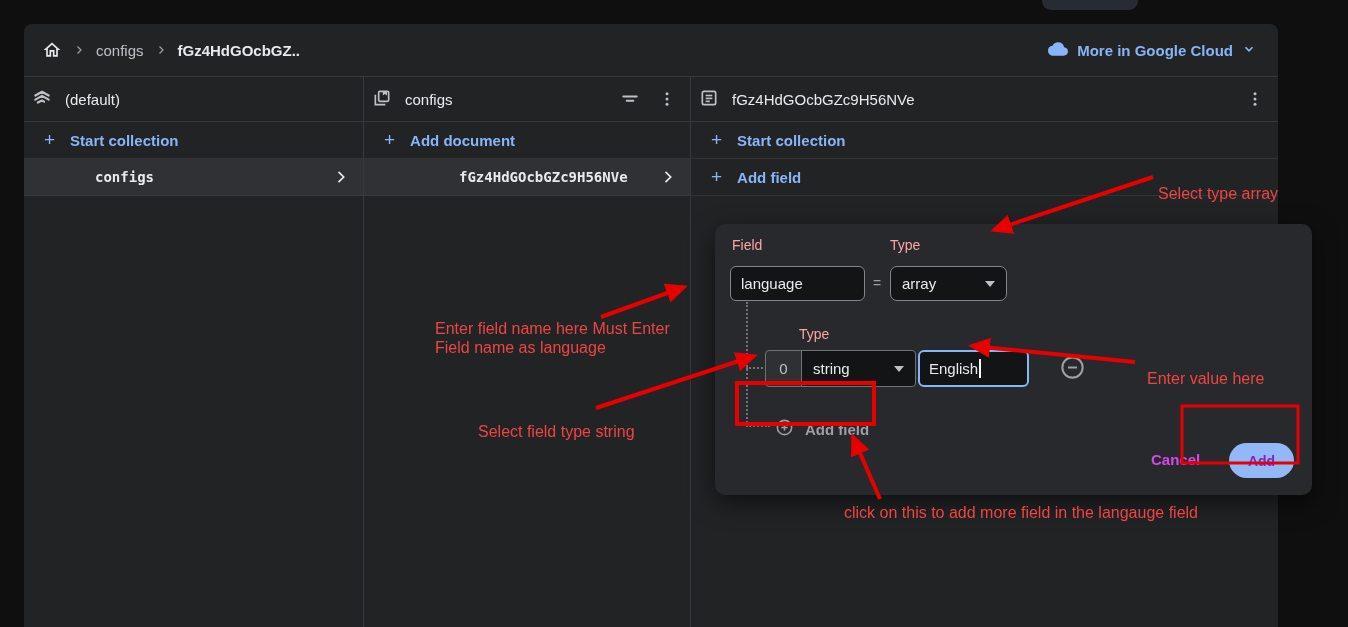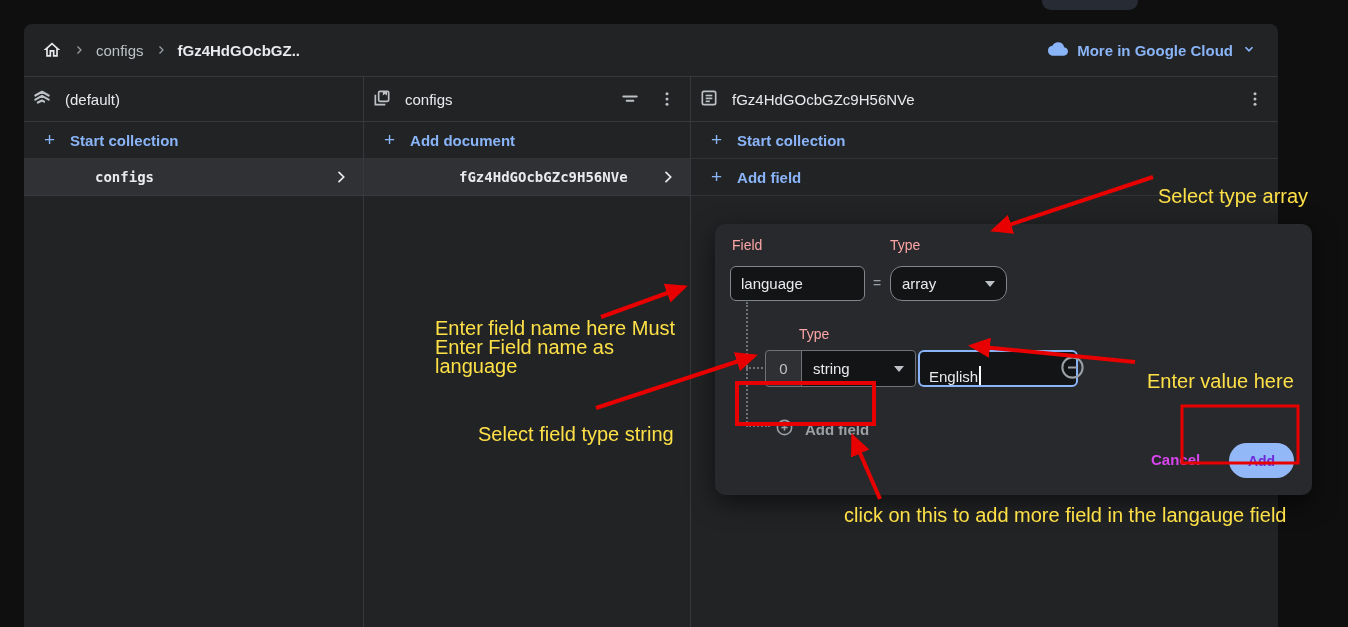--- a/index.html
+++ b/index.html
@@ -59,56 +59,56 @@
   .lbl-item-type  { left:84px; top:102px; }
   .lbl-item-value { left:204px; top:102px;margin-top:36px; }
 
   .gc-input { position:absolute; background:#131416; border:1px solid #80868b;
     border-radius:6px; color:#e8eaed; font-size:15px; display:flex; align-items:center;
     padding-left:10px; }
   .field-input { left:15px; top:42px; width:135px; height:35px; }
   .equals { position:absolute; left:158px; top:51px; color:#9aa0a6; font-size:14px; }
 
   .gc-select { position:absolute; background:#131416; border:1px solid #80868b;
-    border-radius:12px; color:#e8eaed; font-size:15px; display:flex; align-items:center;
+    border-radius:7px; color:#e8eaed; font-size:15px; display:flex; align-items:center;
     justify-content:space-between; padding:0 11px; cursor:pointer; }
   .type-select { left:175px; top:42px; width:117px; height:35px; }
   .caret { width:0; height:0; border-left:5px solid transparent;
     border-right:5px solid transparent; border-top:6px solid #bdc1c6; }
 
   .vdash { position:absolute; left:31px; top:78px; height:124px;
     border-left:2px dotted #6f7276; }
   .hdash1 { position:absolute; left:31px; top:143px; width:17px;
     border-top:2px dotted #6f7276; }
   .hdash2 { position:absolute; left:31px; top:201px; width:24px;
     border-top:2px dotted #6f7276; }
 
   .index-box { position:absolute; left:50px; top:126px; width:37px; height:37px;
     background:#2e3033; border:1px solid #6f7276; border-radius:4px 0 0 4px;
     color:#bdc1c6; font-size:15px; display:flex; align-items:center; justify-content:center; }
   .item-type-select { left:86px; top:126px; width:115px; height:37px;
     border-radius:0 4px 4px 0; border-color:#6f7276;align-items:center; }
-  .value-input { left:203px; top:126px; width:160px; height:37px;
-    border:2px solid #8ab4f8; padding-left:9px;align-items:flex-end; }
+  .value-input { left:203px; top:126px; width:111px; height:37px;
+    border:2px solid #8ab4f8; padding-left:9px; }
   .text-cursor { display:inline-block; width:2px; height:19px; background:#ffffff;
     margin-left:1px; }
   .minus-btn { position:absolute; left:344px; top:130px; cursor:pointer; display:flex; }
 
   .add-field-btn { position:absolute; left:60px; top:189px; height:32px; display:flex;
     align-items:center; gap:11px; color:#9aa0a6; font-weight:600; font-size:15px;
     cursor:pointer; }
 
   .cancel-btn { position:absolute; left:436px; top:227px; color:#d946ef;
     font-weight:600; font-size:15px; cursor:pointer; }
   .add-btn { position:absolute; left:514px; top:219px; width:65px; height:35px;
     border-radius:18px; background:#93b8f8; color:#6d28d9; font-weight:600;
     font-size:14px; display:flex; align-items:center; justify-content:center; cursor:pointer; }
 
   
-  .ann { position:absolute; color:#fde047; font-size:20px; z-index:30; white-space:nowrap; }
+  .ann { position:absolute; color:#ef4444; font-size:16px; z-index:30; white-space:nowrap; }
   .ann-wrap { white-space:normal; width:248px; line-height:19px; }
   .a1 { left:1158px; top:185px; }
   .a2 { left:435px; top:319px; }
   .a3 { left:478px; top:423px; }
   .a4 { left:1147px; top:370px; }
   .a5 { left:844px; top:504px; }
 
   .overlay { position:absolute; left:0; top:0; width:1348px; height:627px;
     z-index:25; pointer-events:none; }
 </style>

